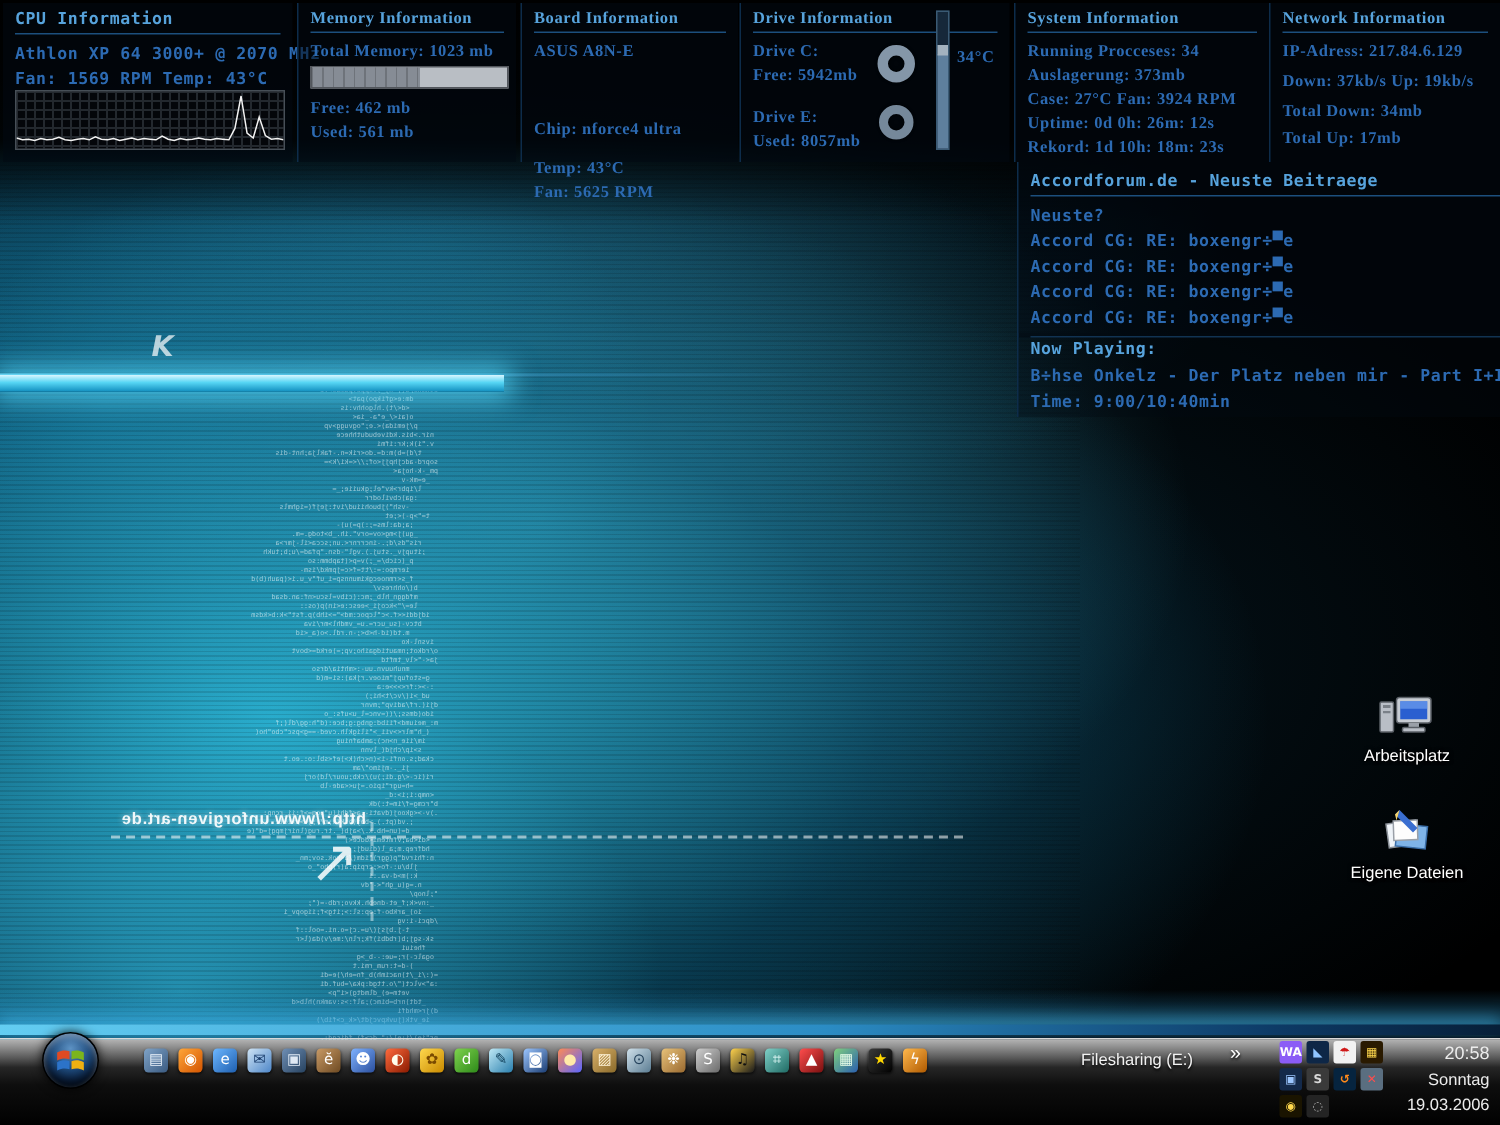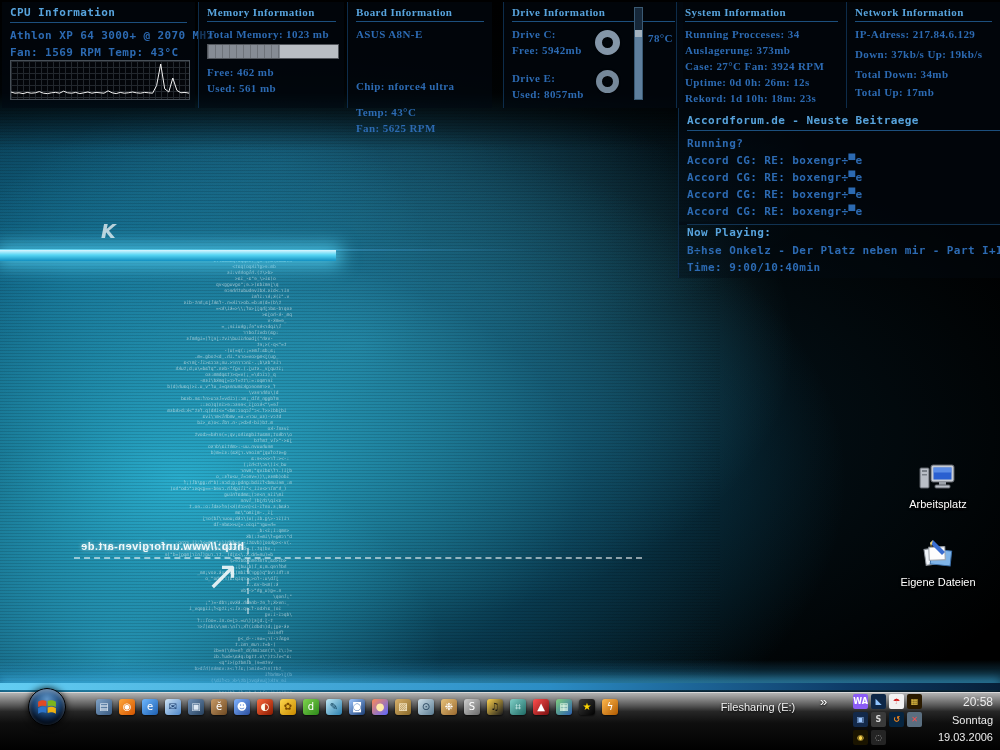--- a/index.html
+++ b/index.html
@@ -228,33 +228,33 @@
     </div>
 
     <div class="panel bl" style="left:347px;width:145px;">
       <div class="ptitle">Board Information</div>
       <div class="pline">ASUS A8N-E</div>
       <div class="pline" style="margin-bottom:14px;margin-top:40px;">Chip: nforce4 ultra</div>
       <div class="pline">Temp: 43°C</div>
       <div class="pline">Fan: 5625 RPM</div>
     </div>
 
-    <div class="panel bl" style="left:493px;width:180px;margin-left:10px;">
+    <div class="panel bl" style="left:493px;width:180px;">
       <div class="ptitle">Drive Information</div>
       <div class="pline">Drive C:</div>
       <div class="pline" style="margin-bottom:16px;">Free: 5942mb</div>
       <div class="pline">Drive E:</div>
       <div class="pline">Used: 8057mb</div>
       <div class="ring" style="left:91px;top:28px;"></div>
       <div class="ring" style="left:92px;top:68px;border-width:6px;width:11px;height:11px;border-color:#75889a;"></div>
       <div class="thermo">
         <div class="thermo-fill"></div>
         <div class="thermo-cap"></div>
       </div>
-      <div class="drive-temp">78°C</div>
+      <div class="drive-temp">34°C</div>
     </div>
 
     <div class="panel bl" style="left:676px;width:170px;">
       <div class="ptitle">System Information</div>
       <div class="pline">Running Procceses: 34</div>
       <div class="pline">Auslagerung: 373mb</div>
       <div class="pline">Case: 27°C  Fan: 3924 RPM</div>
       <div class="pline">Uptime: 0d 0h: 26m: 12s</div>
       <div class="pline">Rekord: 1d 10h: 18m: 23s</div>
     </div>
@@ -262,21 +262,21 @@
     <div class="panel bl" style="left:846px;width:154px;">
       <div class="ptitle">Network Information</div>
       <div class="pline" style="margin-bottom:8px;">IP-Adress: 217.84.6.129</div>
       <div class="pline" style="margin-bottom:8px;">Down: 37kb/s  Up: 19kb/s</div>
       <div class="pline" style="margin-bottom:6px;">Total Down: 34mb</div>
       <div class="pline">Total Up: 17mb</div>
     </div>
 
     <div class="forum">
       <div class="ptitle">Accordforum.de - Neuste Beitraege</div>
-      <div class="pline">Running?</div>
+      <div class="pline">Neuste?</div>
       <div class="pline">Accord CG: RE: boxengr÷▀e</div>
       <div class="pline">Accord CG: RE: boxengr÷▀e</div>
       <div class="pline">Accord CG: RE: boxengr÷▀e</div>
       <div class="pline">Accord CG: RE: boxengr÷▀e</div>
       <div class="forum-bottom"></div>
     </div>
 
     <div class="nowplaying">
       <div class="np-title">Now Playing:</div>
       <div class="pline">B÷hse Onkelz - Der Platz neben mir - Part I+II</div>

